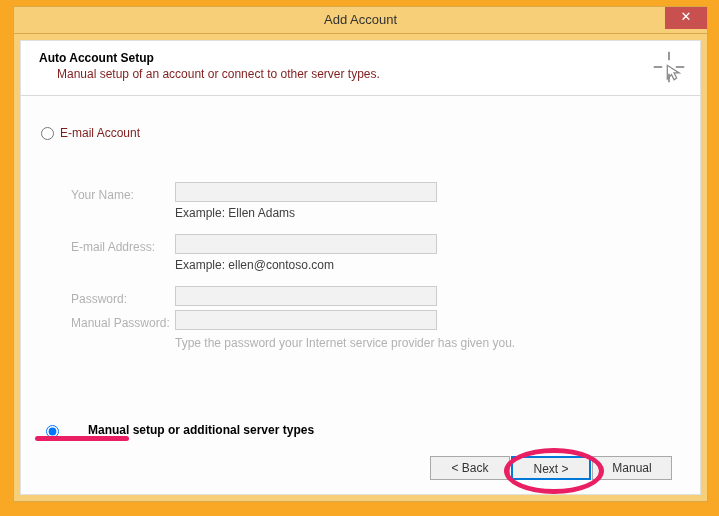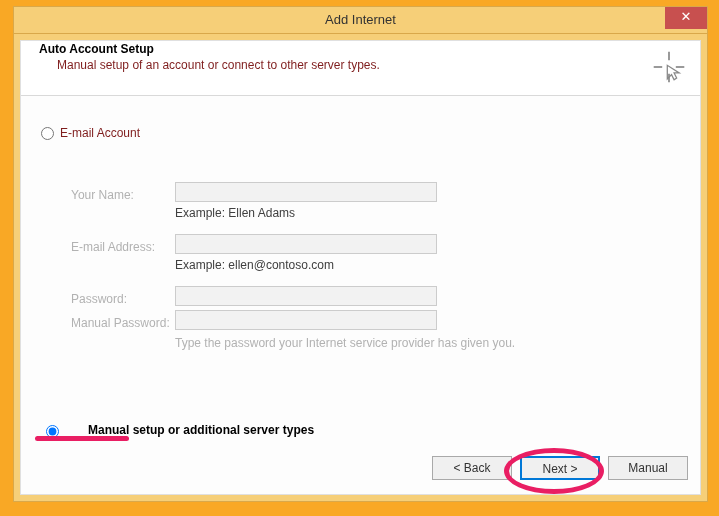--- a/index.html
+++ b/index.html
@@ -63,21 +63,21 @@
     background: #fdfdfd;
     width: 100%;
     height: 100%;
     border: 1px solid #e0e0e0;
     position: relative;
   }
   .header-section {
     position: relative;
     height: 55px;
     border-bottom: 1px solid #d9d9d9;
-    padding: 1px 18px 0 18px;
+    padding: 10px 18px 0 18px;
     background: #fff;
   }
   .header-title {
     font-weight: bold;
     font-size: 12px;
     color: #000;
   }
   .header-sub {
     font-size: 12px;
     color: #7f1d1d;
@@ -159,24 +159,24 @@
     position: absolute;
     left: 14px;
     top: 340px;
     width: 94px;
     height: 5px;
     background: #e91e63;
     border-radius: 3px;
   }
   .button-bar {
     position: absolute;
-    right: 12px;
+    right: 28px;
     bottom: 14px;
     display: flex;
-    gap: 8px;
+    gap: 1px;
   }
   .btn {
     width: 80px;
     height: 24px;
     border: 1px solid #a9a9a9;
     background: #f0f0f0;
     font-size: 12px;
     color: #333;
     cursor: pointer;
     text-align: center;
@@ -198,21 +198,21 @@
     border-radius: 50%;
     pointer-events: none;
   }
 </style>
 </head>
 <body>
 
 <div class="outer-bg"></div>
 
 <div class="titlebar">
-  <div class="titlebar-title">Add Internet</div>
+  <div class="titlebar-title">Add Account</div>
   <div class="close-btn">✕</div>
 </div>
 
 <div class="dialog-body">
   <div class="inner-panel">
 
     <div class="header-section">
       <div class="header-title">Auto Account Setup</div>
       <div class="header-sub">Manual setup of an account or connect to other server types.</div>
       <svg class="cursor-icon" viewBox="0 0 40 40">

